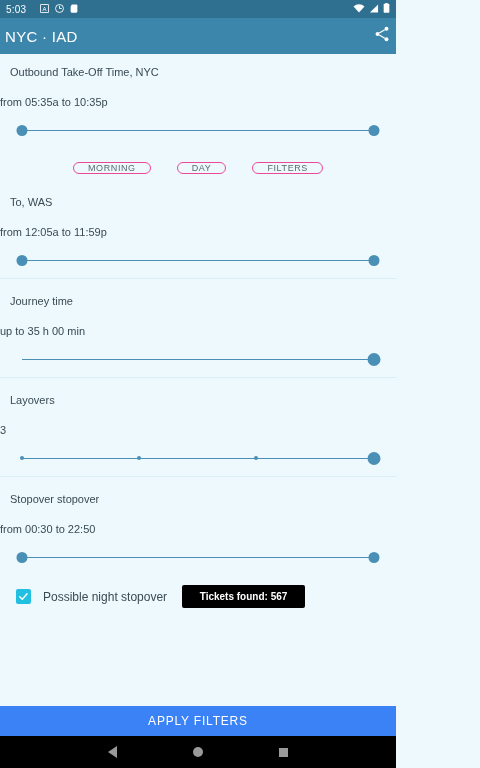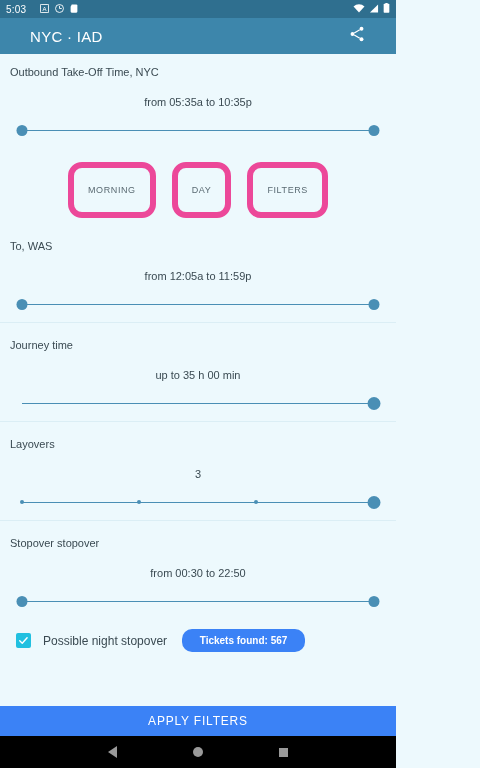--- a/index.html
+++ b/index.html
@@ -18,70 +18,70 @@
     font-size:10px; flex:0 0 18px;
   }
   .status-clock { font-size:10px; letter-spacing:.2px; margin-right:8px; }
   .status-left, .status-right { display:flex; align-items:center; gap:6px; }
   .status-right { margin-left:auto; gap:4px; }
   .sicon { display:inline-block; }
 
   
   .appbar {
     height:36px; background:#3d86ab; color:#fff;
-    display:flex; align-items:center; padding:0 30px;
+    display:flex; align-items:center; padding:0 5px;
     flex:0 0 36px;
   }
   .appbar-title { font-size:15px; font-weight:400; letter-spacing:.3px; }
   .appbar-actions { margin-left:auto; display:flex; align-items:center; }
 
   
   .content { flex:1 1 auto; background:#edf9fd; overflow:hidden; }
   .section { padding:10px 0 0 0; position:relative; }
   .section.divided { border-top:1px solid #dbeef5; }
   .sec-title { font-size:11px; color:#3a4a52; padding:0 10px; line-height:16px; }
-  .sec-value { font-size:11px; color:#3a4a52; text-align:center; margin-top:16px; }
+  .sec-value { font-size:11px; color:#3a4a52; margin-top:16px; }
 
   
   .slider { position:relative; height:34px; margin:6px 22px 0 22px; }
   .track {
     position:absolute; top:16px; left:0; right:0; height:1px; background:#4a8fb5;
   }
   .thumb {
     position:absolute; top:11px; width:11px; height:11px; border-radius:50%;
     background:#4a8fb5; transform:translateX(-50%);
   }
   .thumb.big { width:13px; height:13px; top:10px; }
   .tick {
     position:absolute; top:14px; width:4px; height:4px; border-radius:50%;
     background:#4a8fb5; transform:translateX(-50%);
   }
 
   
   .chips { display:flex; justify-content:space-around; padding:14px 60px 10px 60px; }
   .chip {
-    border:6px solid #ec4899; border-radius:14px;
-    padding:17px 14px; font-size:9px; color:#5a6a72;
+    border:1px solid #ec4899; border-radius:14px;
+    padding:0 14px; font-size:9px; color:#5a6a72;
     letter-spacing:.6px; background:transparent;
   }
 
   
   .bottom-row {
     display:flex; align-items:center; padding:6px 16px 0 16px; gap:12px;
     margin-top:4px;
   }
   .checkbox {
     width:15px; height:15px; background:#21c0e0; border-radius:2px;
     display:flex; align-items:center; justify-content:center; flex:0 0 15px;
   }
   .cb-label { font-size:12px; color:#3a4a52; }
   .tickets-badge {
     margin-left:auto; margin-right:auto;
-    background:#3b82f6; color:#fff; font-size:10px; font-weight:bold;
-    padding:6px 18px; border-radius:10px; white-space:nowrap;
+    background:#000000; color:#fff; font-size:10px; font-weight:bold;
+    padding:6px 18px; border-radius:2px; white-space:nowrap;
   }
   .spacer-right { width:60px; flex:0 0 60px; }
 
   
   .apply-bar {
     height:30px; background:#3b82f6; color:#fff;
     display:flex; align-items:center; justify-content:center;
     font-size:12px; letter-spacing:.8px; flex:0 0 30px;
   }
 

